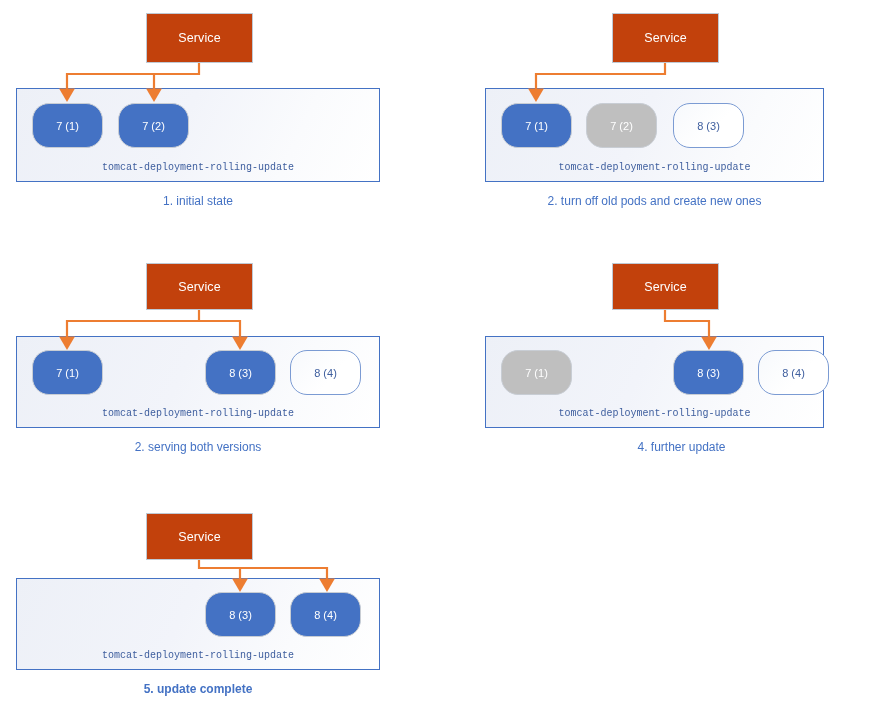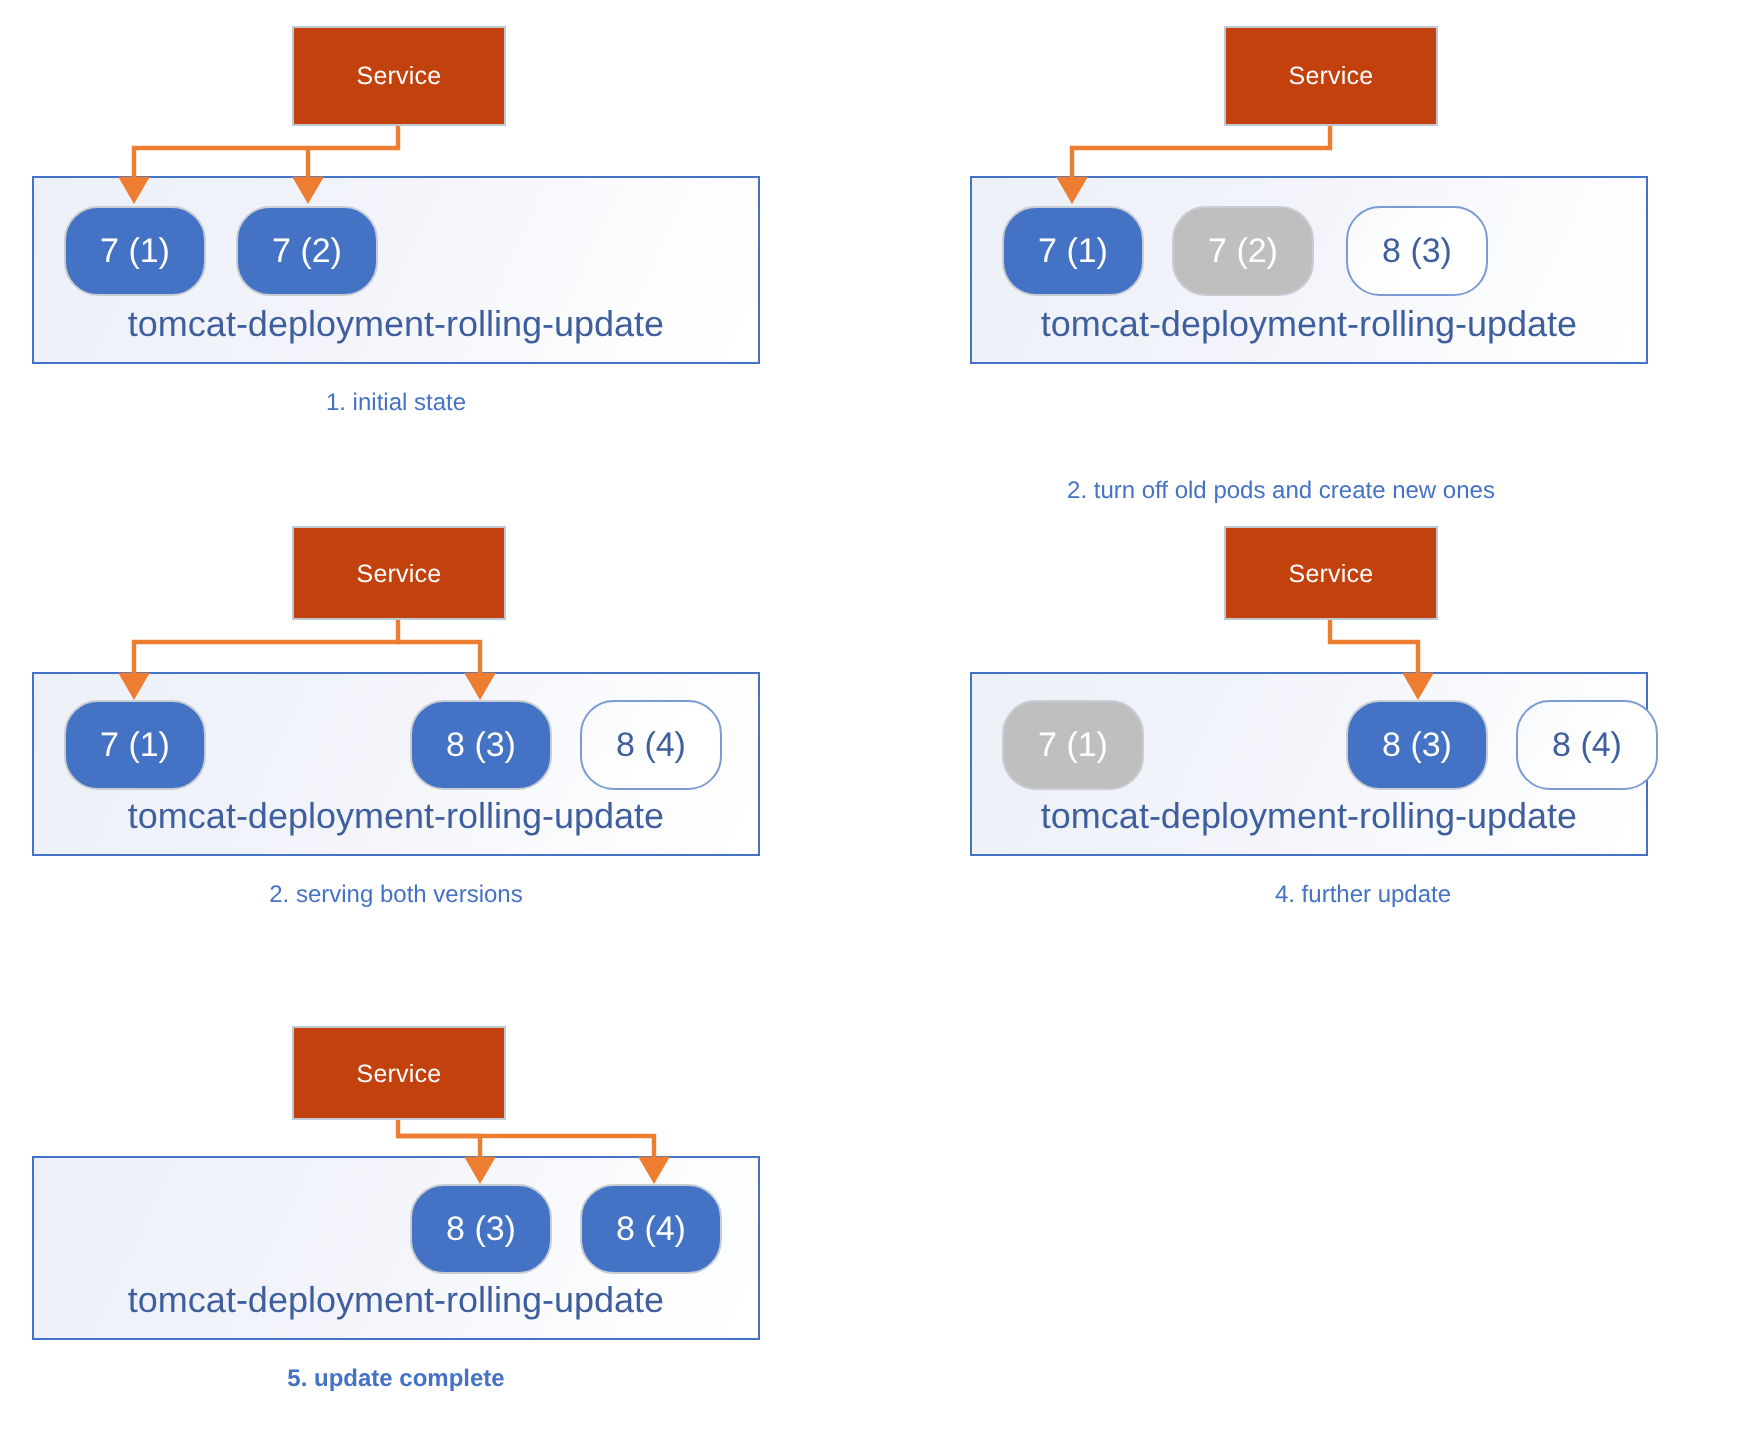--- a/index.html
+++ b/index.html
@@ -44,32 +44,33 @@
     box-sizing: border-box;
     border: 1px solid #4472C4;
     background: linear-gradient(115deg, #EDF0F7 0%, #F2F4FA 45%, #FAFBFD 75%, #FFFFFF 100%);
   }
   .deployment-label {
     position: absolute;
     left: 0;
     right: 0;
     bottom: 8px;
     text-align: center;
-    font-size: 18px;
+    font-size: 10px;
     color: #3E5E9E;
     white-space: nowrap;
+    font-family: Liberation Mono, monospace;
   }
   
   .pod {
     position: absolute;
     box-sizing: border-box;
     display: flex;
     align-items: center;
     justify-content: center;
-    font-size: 17px;
+    font-size: 11px;
     border-radius: 17px;
   }
   .pod.active {
     background: #4472C4;
     border: 1px solid #C8CDD4;
     color: #ffffff;
   }
   .pod.terminating {
     background: #BFBFBF;
     border: 1px solid #C8CDD4;
@@ -135,21 +136,21 @@
     <div class="pod active" style="left:501px; top:103px; width:71px; height:45px;">
       <span>7 (1)</span>
     </div>
     <div class="pod terminating" style="left:586px; top:103px; width:71px; height:45px;">
       <span>7 (2)</span>
     </div>
     <div class="pod pending" style="left:673px; top:103px; width:71px; height:45px;">
       <span>8 (3)</span>
     </div>
 
-    <div class="caption" style="left:471px; top:194px; width:339px;margin-top:44px;">2. turn off old pods and create new ones</div>
+    <div class="caption" style="left:485px; top:194px; width:339px;">2. turn off old pods and create new ones</div>
   </div>
 
   <div class="panel">
     <div class="service-box" style="left:146px; top:263px; width:107px; height:47px;">
       <span>Service</span>
     </div>
 
     <div class="deployment-box" style="left:16px; top:336px; width:364px; height:92px;">
       <div class="deployment-label">tomcat-deployment-rolling-update</div>
     </div>

